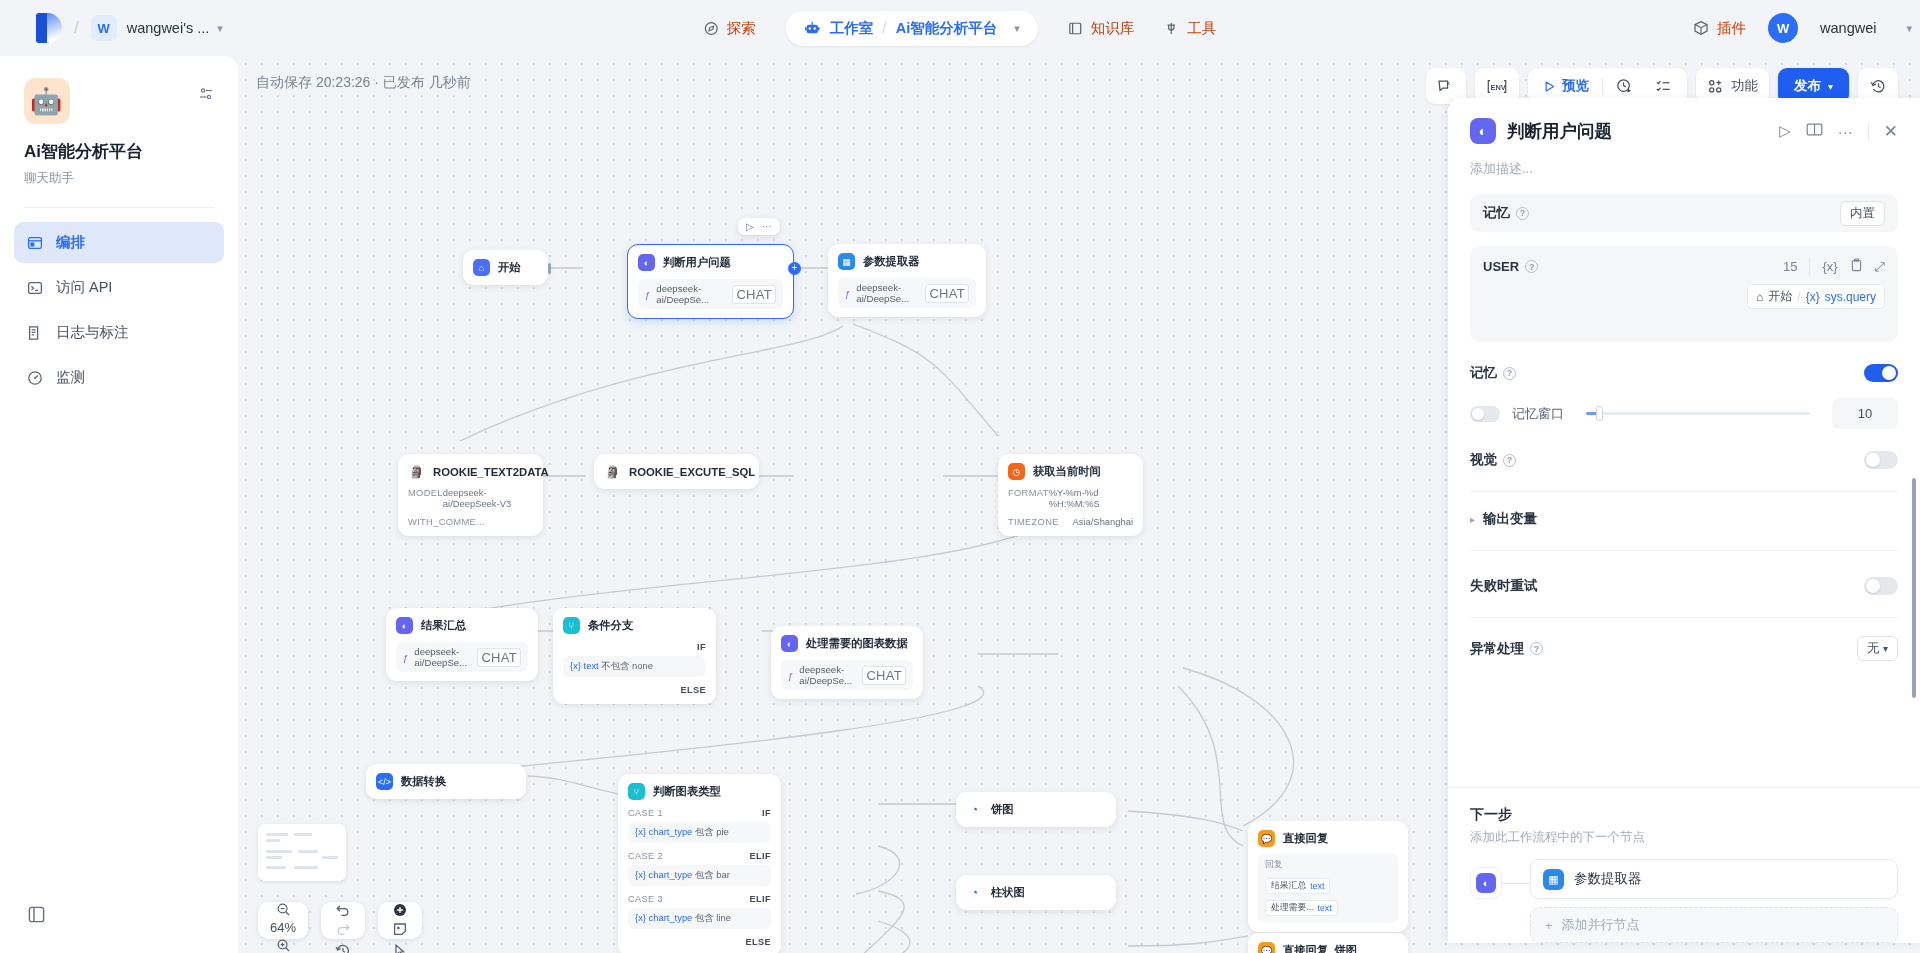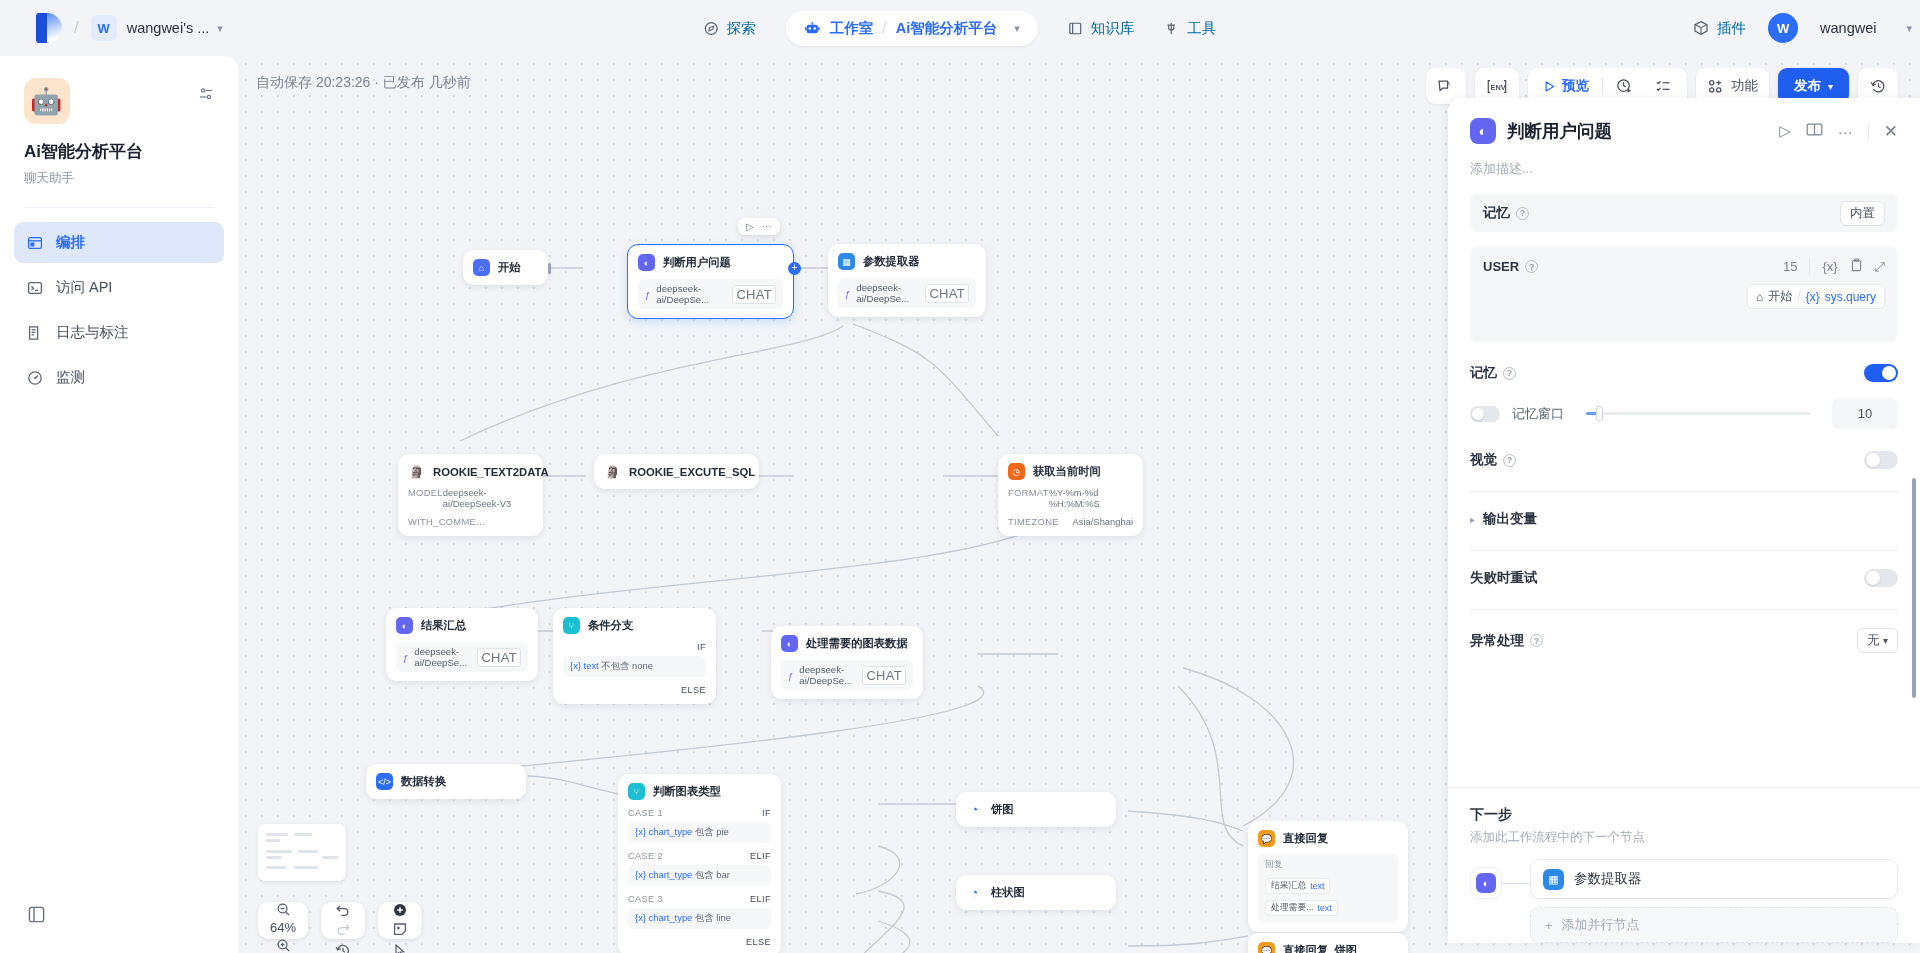--- a/index.html
+++ b/index.html
@@ -26,21 +26,21 @@
   .slash { color:#c7cdd8; margin:0 12px; font-size:17px; }
   .ws-badge {
     width:26px;height:26px;border-radius:7px;background:#e3ecfd;color:#2b6df6;
     display:flex;align-items:center;justify-content:center;font-size:13px;font-weight:600;
   }
   .ws-name { font-size:14.5px; color:#293241; margin-left:10px; }
   .caret { margin-left:8px; color:#8a94a6; font-size:11px; }
 
   .topcenter { position:absolute; left:50%; transform:translateX(-50%); display:flex;
     align-items:center; gap:30px; }
-  .tc-item { display:flex; align-items:center; gap:8px; font-size:14.5px; color:#0369a1; cursor:pointer;}
+  .tc-item { display:flex; align-items:center; gap:8px; font-size:14.5px; color:#c2410c; cursor:pointer;}
   .tc-pill {
     display:flex; align-items:center; gap:9px; background:#ffffff; border-radius:18px;
     padding:8px 18px; box-shadow:0 1px 3px rgba(16,24,40,.07);
   }
   .tc-pill .brand { color:#2b6df6; font-size:14.5px; font-weight:700; }
   .tc-pill .sep { color:#d7dce5; }
   .tc-pill .proj { color:#2b6df6; font-size:14.5px; font-weight:700; }
 
   .topright { position:absolute; right:8px; top:0; height:56px; display:flex;
     align-items:center; gap:22px; }
@@ -100,21 +100,21 @@
     justify-content:center; font-size:9px; color:#fff; flex:none;}
   .ntitle { font-size:11.3px; font-weight:700; color:#232c3a; white-space:nowrap; }
   .nmodel { margin-top:8px; background:#f6f7f9; border-radius:6px; padding:4px 7px;
     display:flex; align-items:center; gap:6px; font-size:9.6px; color:#555e6d; }
   .chat-tag { font-size:13px; color:#6d7684; border:1px solid #dfe3ea; border-radius:3px;
     padding:1px 3px; background:#fff; letter-spacing:.3px;}
   .kv { display:flex; justify-content:space-between; font-size:9.4px; color:#6b7482; margin-top:7px; }
   .kv .k { color:#8b93a1; letter-spacing:.3px; }
   .case-row { display:flex; justify-content:space-between; align-items:center;
     font-size:9.2px; color:#8b93a1; letter-spacing:.4px; margin-top:8px; }
-  .case-row .op { font-weight:400; color:#434c5a;padding-left:27px; }
+  .case-row .op { font-weight:700; color:#434c5a;padding-left:27px; }
   .cond { background:#f6f7f9; border-radius:6px; padding:4px 7px; margin-top:4px;
     font-size:9.4px; color:#5d6673; }
   .cond .v { color:#2b6df6; }
   .reply-box { background:#f6f7f9; border-radius:6px; padding:5px 7px; margin-top:7px; }
   .reply-lbl { font-size:8.8px; color:#8b93a1; margin-bottom:3px; }
   .chip { display:inline-flex; align-items:center; gap:4px; background:#fff; border:1px solid #e7eaf0;
     border-radius:4px; padding:1px 5px; font-size:8.8px; color:#4b5463; margin-bottom:2px;}
   .chip .vv { color:#2b6df6; }
   .port { position:absolute; width:3px; height:11px; background:#9aa3b2; border-radius:2px; }
   .node-float { position:absolute; background:#fff; border-radius:7px; padding:3px 8px;
@@ -828,21 +828,21 @@
 
       <div class="hr"></div>
 
       <div class="collapse-row">
         <span class="tri">▸</span>
         <span class="lbl">输出变量</span>
       </div>
 
       <div class="hr"></div>
 
-      <div class="row" style="margin-top:18px">
+      <div class="row" style="margin-top:26px">
         <span class="lbl">失败时重试</span>
         <span class="toggle">
             <span class="knob"></span>
           </span>
       </div>
 
       <div class="hr"></div>
 
       <div class="row" style="margin-top:18px">
         <span class="lbl">

